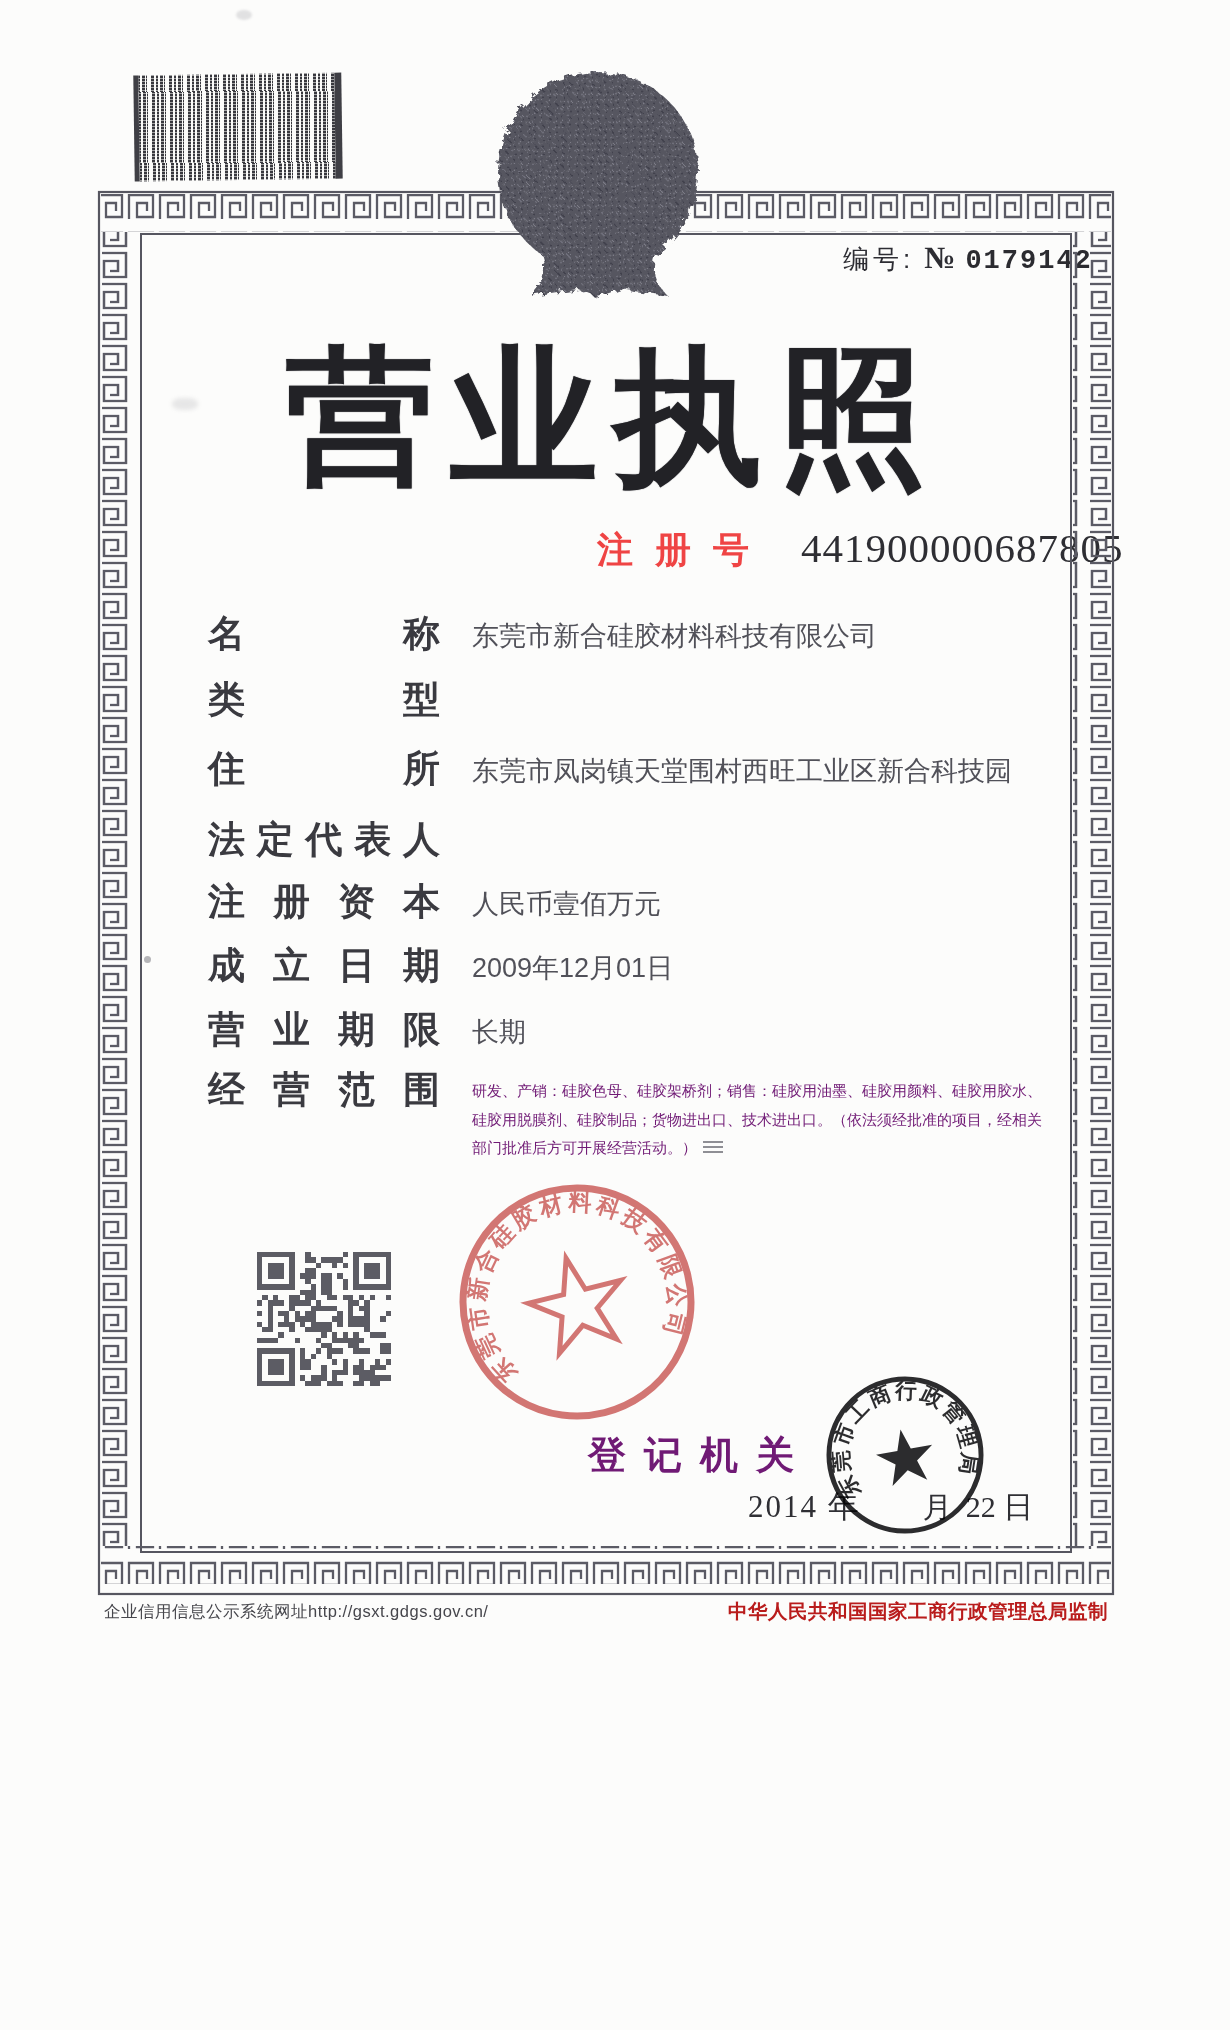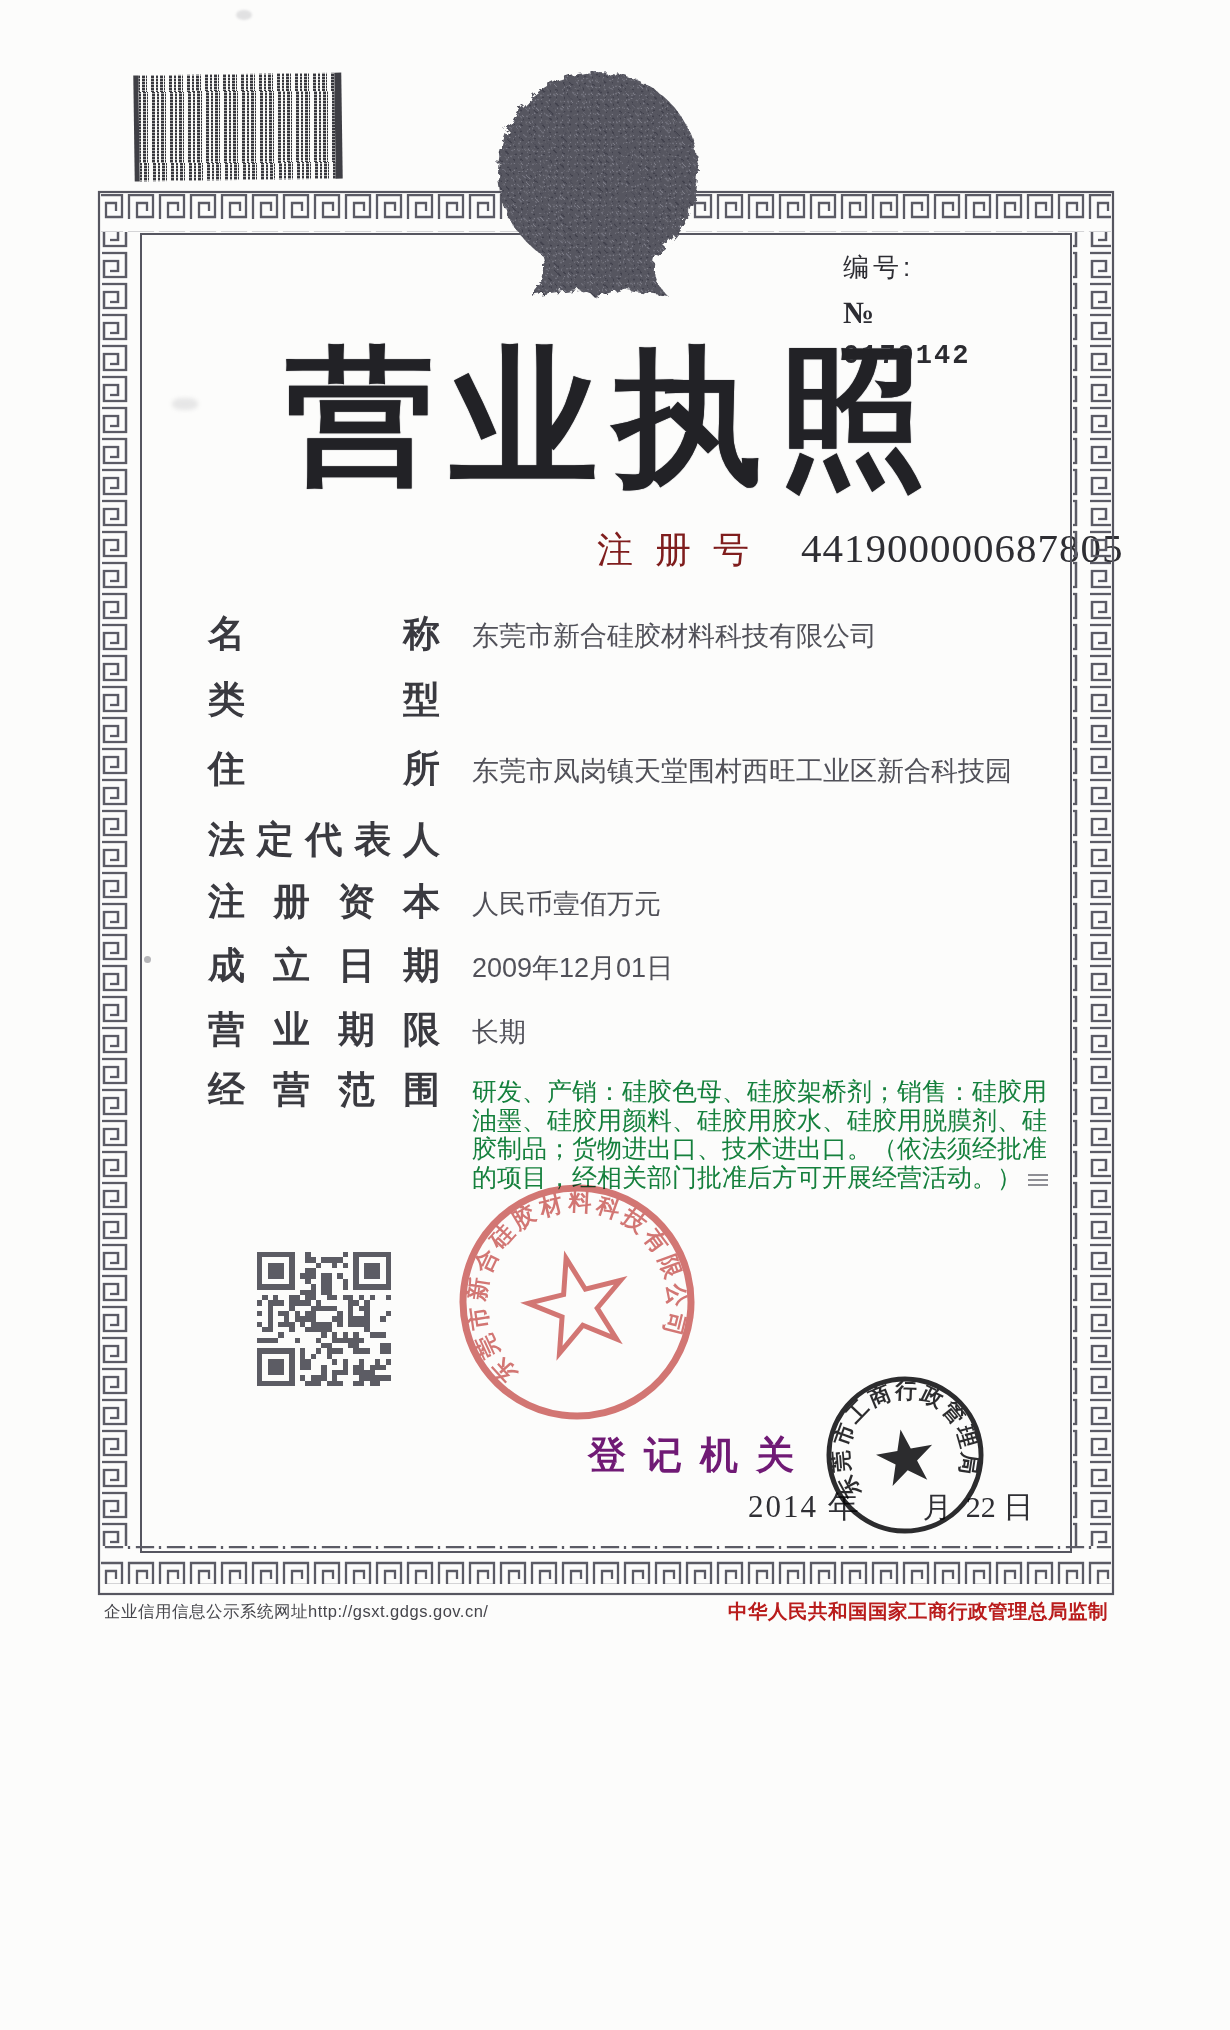--- a/index.html
+++ b/index.html
@@ -14,42 +14,42 @@
     transform:rotate(-0.8deg);opacity:.88;
     background:
       repeating-linear-gradient(0deg, rgba(252,252,250,.55) 0 1px, transparent 1px 3px),
       repeating-linear-gradient(90deg,#1e1e24 0 2px,transparent 2px 4px,#1e1e24 4px 7px,transparent 7px 8px,#1e1e24 8px 9px,transparent 9px 13px,#1e1e24 13px 16px,transparent 16px 18px);
     border-left:5px solid #26262c;border-right:7px solid #26262c;
   }
   .emblem{position:absolute;left:482px;top:64px;width:232px;height:240px;z-index:5;}
   
   .frame{position:absolute;left:95px;top:188px;z-index:1;}
   
-  .serial{position:absolute;left:843px;top:250px;display:flex;align-items:baseline;gap:10px;color:#2d2d33;flex-direction:column;}
+  .serial{position:absolute;left:843px;top:240px;display:flex;align-items:baseline;gap:10px;color:#2d2d33;}
   .serial .lab{font-size:26px;letter-spacing:4px;}
   .serial .numero{font-family:"Liberation Serif",serif;font-weight:bold;font-size:31px;}
   .serial .num{font-family:"Liberation Mono",monospace;font-size:27px;font-weight:600;letter-spacing:2px;color:#2b2b30;}
   
   .title{
     position:absolute;left:286px;top:338px;width:640px;height:160px;
     font-size:148px;line-height:158px;font-weight:900;color:#222226;
     text-shadow:0 0 1px #44444a;
   }
   [data-justify]{display:flex;justify-content:space-between;}
   
   .regno{position:absolute;left:597px;top:524px;display:flex;align-items:baseline;gap:30px;}
-  .regno .lab{font-size:36px;letter-spacing:22px;color:#7f1d1d;font-weight:400;}
+  .regno .lab{font-size:36px;letter-spacing:22px;color:#ef4444;font-weight:700;}
   .regno .num{font-family:"Liberation Serif",serif;font-size:41px;color:#2e2e33;letter-spacing:1px;}
   
   .row{position:absolute;left:208px;display:flex;align-items:flex-start;}
   .fld-label{width:232px;font-size:37px;line-height:40px;font-weight:600;color:#3a3a40;flex:none;}
   .fld-value{margin-left:32px;width:600px;font-size:27px;line-height:32px;padding-top:6px;color:#515159;}
   .r0{top:614px}.r1{top:680px}.r2{top:749px}.r3{top:820px}
   .r4{top:882px}.r5{top:946px}.r6{top:1010px}.r7{top:1070px}
-  .fld-value.scope{font-size:25px;line-height:28.5px;width:582px;padding-top:7px;color:#15803d;font-weight:500;}
+  .fld-value.scope{font-size:15px;line-height:28.5px;width:582px;padding-top:7px;color:#701a75;font-weight:500;}
   .smudge{display:inline-block;width:20px;height:12px;margin-left:6px;opacity:.75;
     background:repeating-linear-gradient(0deg,#6a6a72 0 2px,transparent 2px 5px);}
   
   .qr{position:absolute;left:257px;top:1252px;width:134px;height:134px;opacity:.85;}
   
   .company-seal{position:absolute;left:452px;top:1177px;width:250px;height:250px;z-index:8;mix-blend-mode:multiply;}
   .registry-seal{position:absolute;left:822px;top:1372px;width:166px;height:166px;z-index:9;opacity:.93;mix-blend-mode:multiply;}
   
   .registrar{position:absolute;left:588px;top:1430px;font-size:38px;letter-spacing:18px;font-weight:600;color:#701a75;}
   .issue-date{position:absolute;left:748px;top:1486px;display:flex;align-items:baseline;color:#2f2f34;}

